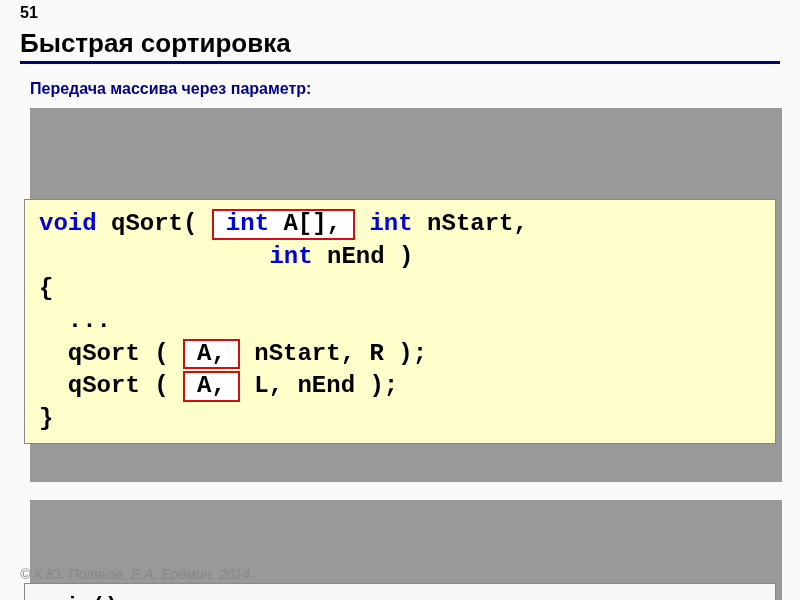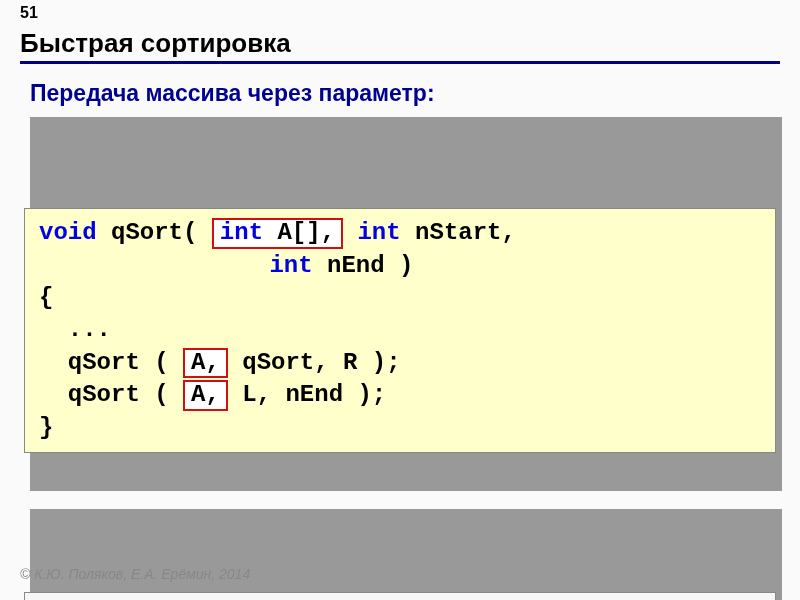--- a/index.html
+++ b/index.html
@@ -19,21 +19,21 @@
   }
   .page-num { font-style: normal; font-weight: bold; color: #000; font-size: 16px; }
   .title {
     margin: 4px 20px 16px 20px;
     font-size: 26px; font-weight: bold;
     border-bottom: 3px solid #000080;
     padding-bottom: 2px;
   }
   .subtitle {
     margin: 6px 20px 4px 30px;
-    color: #000090; font-weight: bold; font-size: 23px;
+    color: #000090; font-weight: bold; font-size: 16px;
   }
   .code-box {
     margin: 4px 24px;
     position: relative;
     font-family: "Courier New", monospace;
     font-weight: bold;
     font-size: 24px;
     line-height: 1.35;
     white-space: pre;
   }
@@ -47,21 +47,21 @@
     border: 1px solid #888;
   }
   .box1 .code-inner { background: #ffffcc; }
   .box2 .code-inner { background: #f7f7f7; }
   .box2 { font-size: 22px; margin-top: 18px; }
   .kw-blue { color: #0000e0; }
   .hl {
     display: inline-block;
     background: #fff;
     border: 2px solid #d01010;
-    padding: 0 6px;
+    padding: 0 12px;
     line-height: 1.1;
   }
   .footer {
     position: absolute; bottom: 18px; left: 0; right: 0;
     display: flex; justify-content: space-between;
     padding: 0 20px;
     font-style: italic; color: #888; font-size: 14px;
   }
 </style>
 </head>
@@ -73,21 +73,21 @@
 
 <div class="title">Быстрая сортировка</div>
 <div class="subtitle">Передача массива через параметр:</div>
 
 <div class="code-box box1">
   <div class="shadow"></div>
   <div class="code-inner"><span class="kw-blue">void</span><span> qSort( </span><span class="hl"><span class="kw-blue">int</span><span> A[],</span></span> <span class="kw-blue">int</span><span> nStart,</span>
 <span>                </span><span class="kw-blue">int</span><span> nEnd )</span>
 <span>{</span>
 <span>  ...</span>
-<span>  qSort ( </span><span class="hl">A,</span><span> qSort, R );</span>
+<span>  qSort ( </span><span class="hl">A,</span><span> nStart, R );</span>
 <span>  qSort ( </span><span class="hl">A,</span><span> L, nEnd );</span>
 <span>}</span></div>
 </div>
 
 <div class="code-box box2">
   <div class="shadow"></div>
   <div class="code-inner"><span>main()</span>
 
 
 

